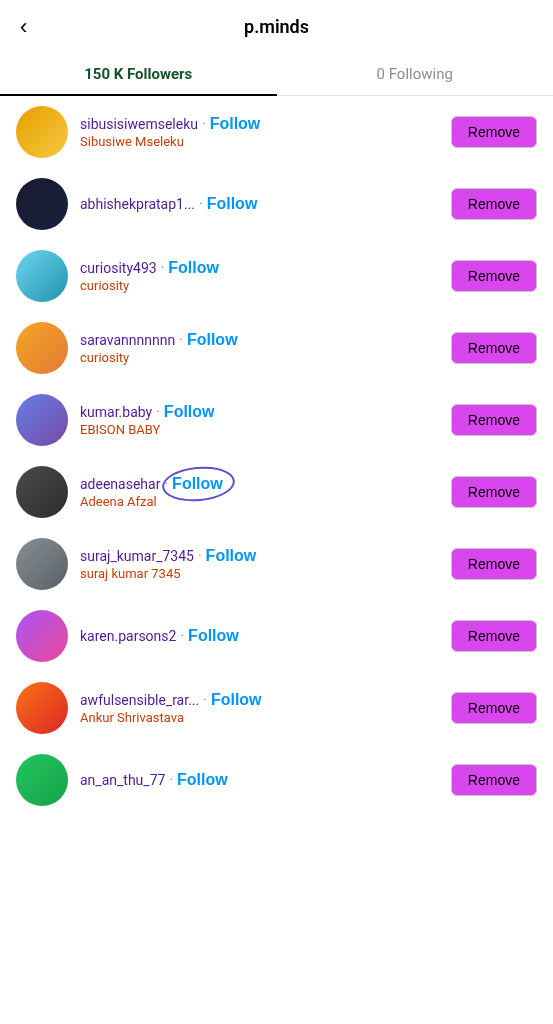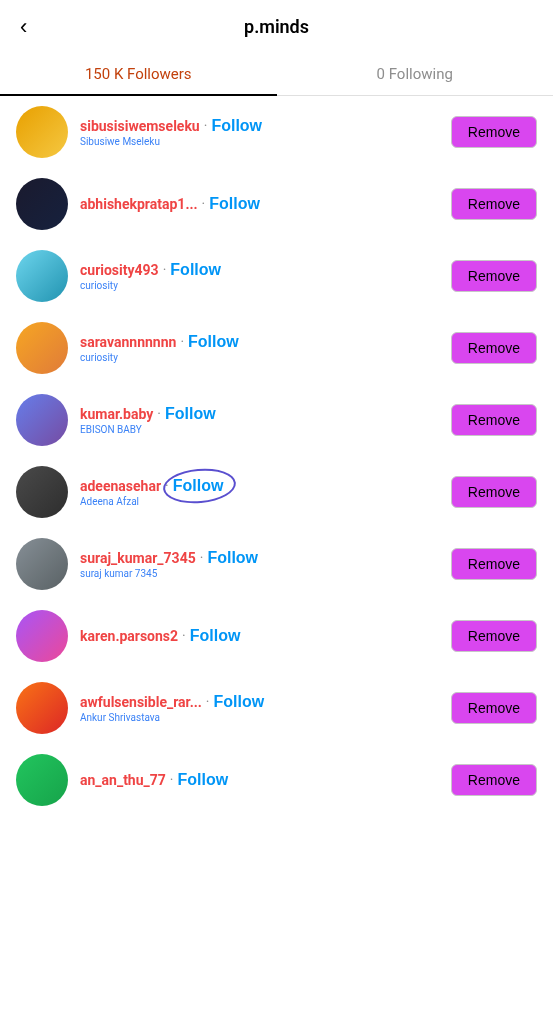--- a/index.html
+++ b/index.html
@@ -41,24 +41,24 @@
     
     .tabs {
       display: flex;
       border-bottom: 1px solid #e0e0e0;
     }
     .tab {
       flex: 1;
       text-align: center;
       padding: 12px 0;
       font-size: 15px;
-      font-weight: 400;
+      font-weight: 700;
       cursor: pointer;
       position: relative;
-      color: #c2410c;
+      color: #14532d;
     }
     .tab.active::after {
       content: '';
       position: absolute;
       bottom: -1px;
       left: 0;
       right: 0;
       height: 2px;
       background: #000;
     }
@@ -112,22 +112,22 @@
       min-width: 0;
     }
     .username-row {
       display: flex;
       align-items: center;
       flex-wrap: wrap;
       gap: 4px;
     }
     .username {
       font-size: 14px;
-      font-weight: 700;
-      color: #ef4444;
+      font-weight: 400;
+      color: #4c1d95;
     }
     .dot {
       color: #8e8e8e;
       font-size: 14px;
     }
     .follow-btn-inline {
       background: none;
       border: none;
       color: #0095f6;
       font-size: 16px;
@@ -145,22 +145,22 @@
       top: -8px;
       left: -10px;
       right: -12px;
       bottom: -8px;
       border: 2px solid #5a4fcf;
       border-radius: 50%;
       transform: rotate(-5deg);
       pointer-events: none;
     }
     .display-name {
-      font-size: 10px;
-      color: #3b82f6;
+      font-size: 13px;
+      color: #c2410c;
       margin-top: 1px;
       white-space: nowrap;
       overflow: hidden;
       text-overflow: ellipsis;
     }
     .remove-btn {
       background: #d946ef;
       border: 1px solid #c7c7c7;
       border-radius: 6px;
       padding: 7px 16px;

